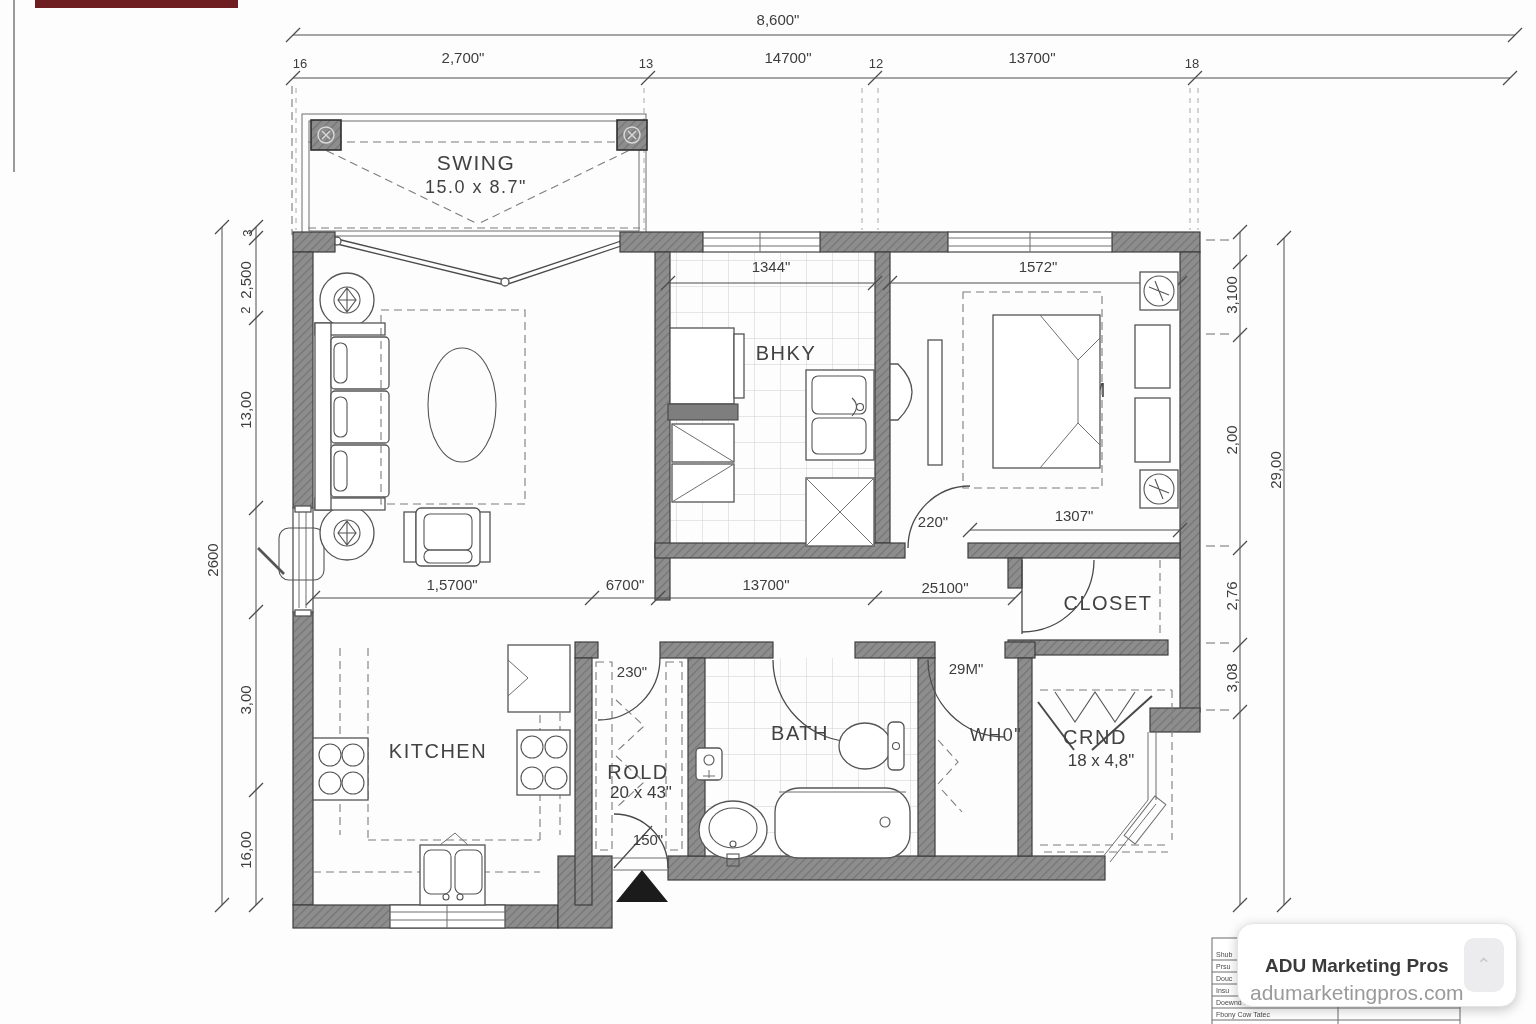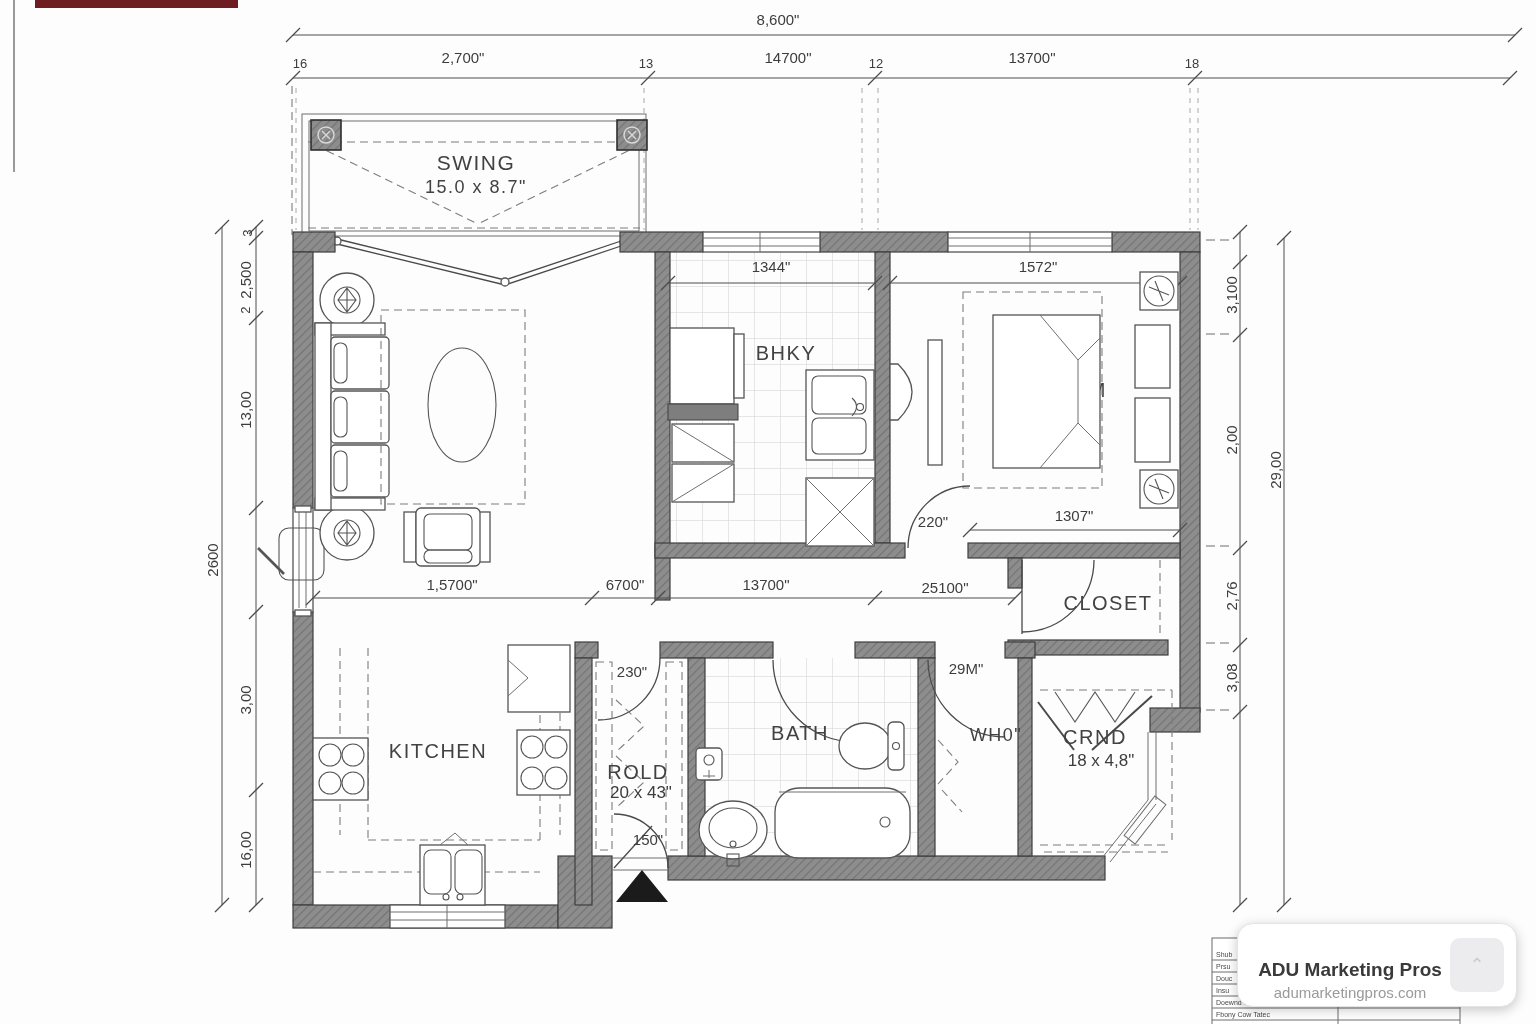--- a/index.html
+++ b/index.html
@@ -20,21 +20,21 @@
   .fix2{fill:none;stroke:#555555;stroke-width:1.1;}
   .t{fill:#3d3d3d;font-size:15px;text-anchor:middle;}
   .ts{fill:#3d3d3d;font-size:13px;text-anchor:middle;}
   .tr{fill:#424242;font-size:20px;letter-spacing:1.5px;text-anchor:middle;}
   .tb{fill:#4a4a4a;font-size:7px;}
   .card{position:absolute;left:1237px;top:923px;width:280px;height:84px;background:#ffffff;
         border:1px solid #e4e4e6;border-radius:16px;box-shadow:0 3px 12px rgba(0,0,0,.22);
         display:flex;align-items:center;padding:0 12px;box-sizing:border-box;}
   .card-text{flex:1;text-align:center;}
   .card-title{font-size:19px;font-weight:700;color:#3a3a3a;line-height:1.3;margin-top:30px;}
-  .card-url{font-size:15px;color:#9a9a9a;line-height:1.3;}
+  .card-url{font-size:21px;color:#9a9a9a;line-height:1.3;}
   .card-logo{width:54px;height:54px;border-radius:10px;background:#ececef;display:flex;
              align-items:center;justify-content:center;color:#c9c9ce;font-size:18px;}
 </style>
 </head>
 <body>
 
 <div class="page">
   <div class="page-edge"></div>
   <div class="accent-bar"></div>
 

